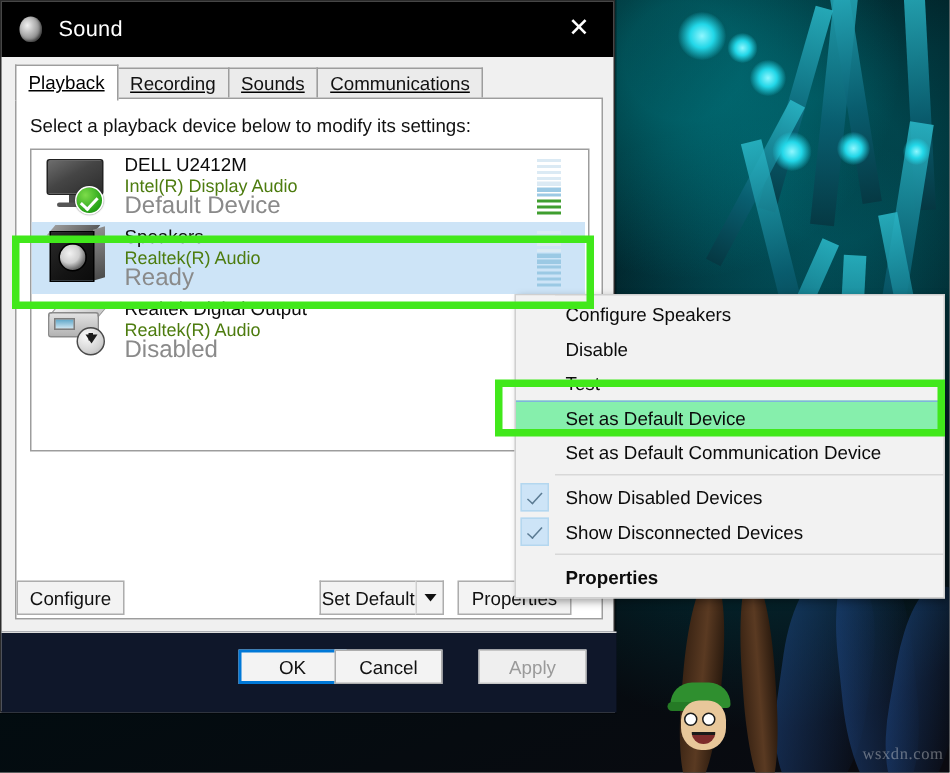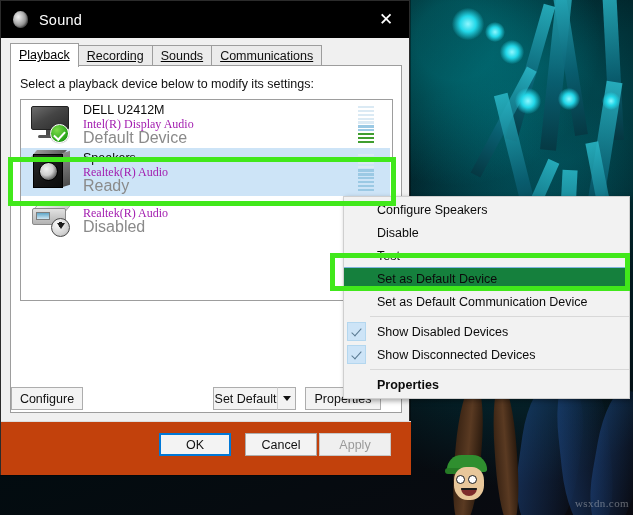--- a/index.html
+++ b/index.html
@@ -109,21 +109,21 @@
     background:#fff; border:1px solid #9d9d9d;
     overflow:hidden;
   }
   .device-row{
     position:relative; height:48px; display:flex; align-items:center;
     padding-left:8px;
   }
   .device-row.selected{ background:#cde4f7; }
   .devtext{ margin-left:10px; }
   .devname{ font-size:12.5px; color:#0b0b0b; line-height:14px; }
-  .devsub{ font-size:12px; color:#a21caf; line-height:14px;font-family:Liberation Serif, serif; }
+  .devsub{ font-size:12px; color:#4d7c0f; line-height:14px; }
   .devstatus{ font-size:16px; color:#8a8a8a; line-height:14px; }
 
   
   .icon-wrap{position:relative;width:44px;height:40px;flex:0 0 44px;}
   
   .mon-screen{position:absolute;left:2px;top:2px;width:38px;height:24px;
     background:linear-gradient(150deg,#6d6d6d 0%,#454545 45%,#2c2c2c 100%);
     border:1px solid #222;border-radius:2px;}
   .mon-stand{position:absolute;left:17px;top:26px;width:7px;height:6px;background:#4a4a4a;}
   .mon-base{position:absolute;left:9px;top:31px;width:24px;height:3px;background:#555;border-radius:2px;}
@@ -178,36 +178,36 @@
     cursor:default;
   }
   .btn.disabled{ color:#9a9a9a; background:#efefef; border-color:#c6c6c6;}
   #configure-btn{position:absolute;left:10px;top:386px;width:72px;}
   #setdefault-btn{position:absolute;left:212px;top:386px;width:64px;border-right:none;}
   #setdefault-arrow{position:absolute;left:276px;top:386px;width:19px;border-left:1px solid #cfcfcf;}
   .caret{width:0;height:0;border-left:4px solid transparent;border-right:4px solid transparent;border-top:5px solid #111;}
   #properties-btn{position:absolute;left:304px;top:386px;width:76px;}
 
   
-  #footer{position:absolute;left:0;top:420px;width:410px;height:54px;background:#c2410c;border-top:1px solid #dcdcdc;}
+  #footer{position:absolute;left:0;top:420px;width:410px;height:54px;background:#0f172a;border-top:1px solid #dcdcdc;}
   #ok-btn{position:absolute;left:158px;top:11px;width:72px;border:2px solid #0078d7;background:#f3f3f3;}
-  #cancel-btn{position:absolute;left:244px;top:11px;width:72px;}
+  #cancel-btn{position:absolute;left:222px;top:11px;width:72px;}
   #apply-btn{position:absolute;left:318px;top:11px;width:72px;}
 
   
   #context-menu{
     position:absolute; left:343px; top:196px; width:287px;
     background:#f2f2f2; border:1px solid #cfcfcf;
     box-shadow:2px 2px 5px rgba(0,0,0,.35);
     font-size:12.5px; color:#0b0b0b;
     padding:1px 0 2px 0;
   }
   #menu-gutter{position:absolute;left:0;top:0;width:26px;height:100%;background:#f2f2f2;}
   .mi{position:relative; height:23px; display:flex; align-items:center; padding-left:33px; cursor:default;}
-  .mi.hl{ background:#15803d; border-top:1px solid #7fb4dd; border-bottom:1px solid #7fb4dd;}
+  .mi.hl{ background:#86efac; border-top:1px solid #7fb4dd; border-bottom:1px solid #7fb4dd;}
   .mi.bold{ font-weight:bold; }
   .mi-check{
     position:absolute; left:3px; top:2px; width:19px; height:19px;
     background:#cde4f7; border:1px solid #b4d7ef;
   }
   .mi-check::after{content:"";position:absolute;left:6px;top:3px;width:4px;height:9px;
     border:solid #5a7a92;border-width:0 1.7px 1.7px 0;transform:rotate(42deg);}
   .msep{height:1px;background:#d8d8d8;margin:3px 0 3px 26px;}
 
   
@@ -328,20 +328,21 @@
       </div>
 
       <div class="device-row">
         <div class="icon-wrap">
           <div class="dig-top"></div>
             <div class="dig-body"></div>
             <div class="dig-slot"></div>
           <div class="badge-down"></div>
         </div>
         <div class="devtext">
+          <div class="devname">Realtek Digital Output</div>
           <div class="devsub">Realtek(R) Audio</div>
           <div class="devstatus">Disabled</div>
         </div>
       </div>
 
       <div id="list-divider"></div>
       <div id="list-scroll"></div>
     </div>
   </div>
 

